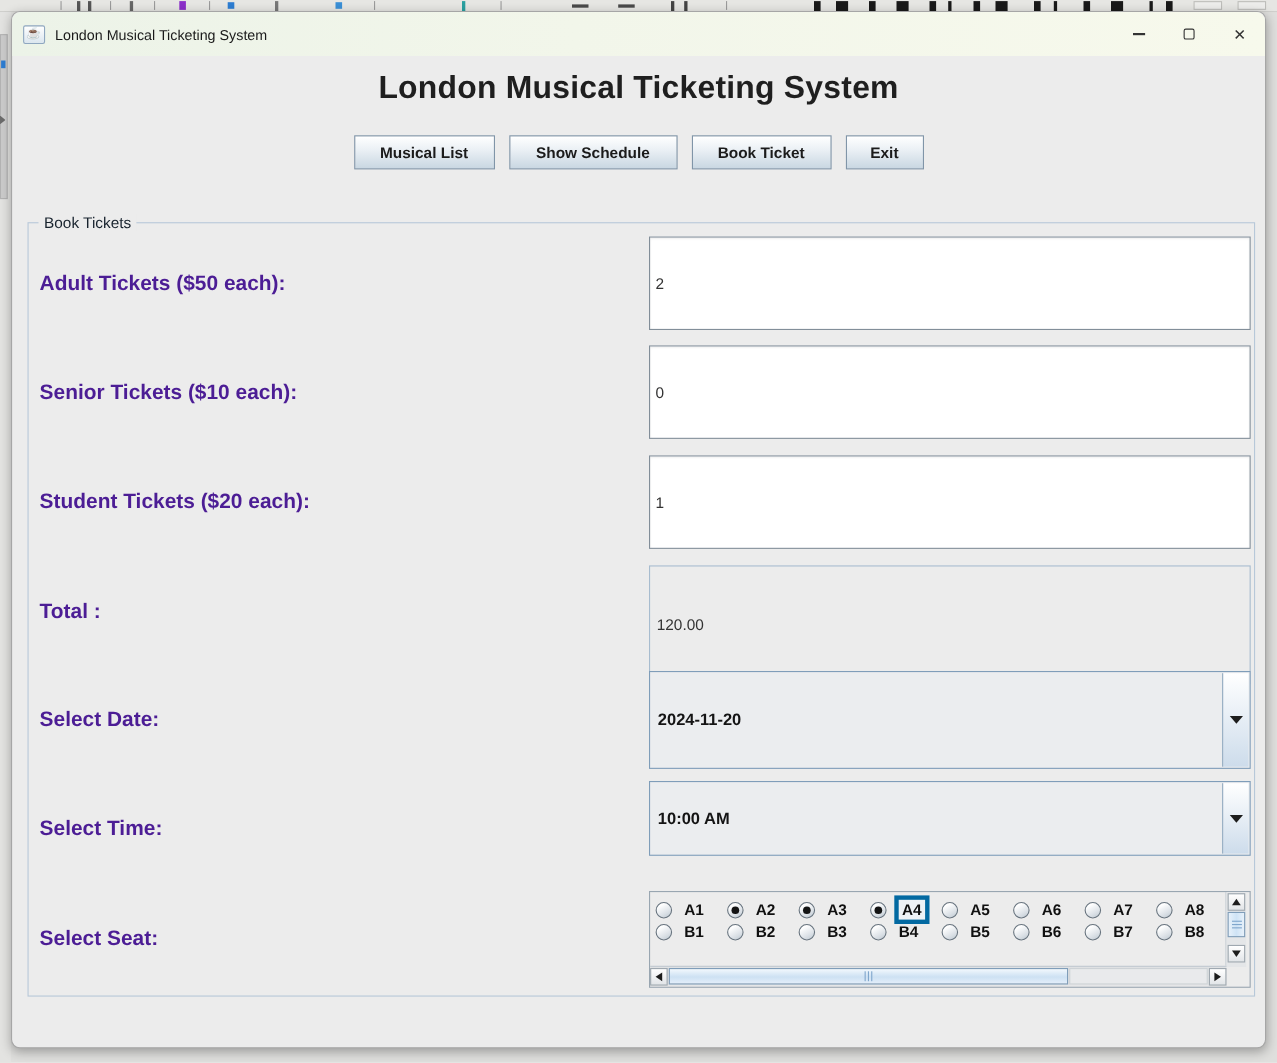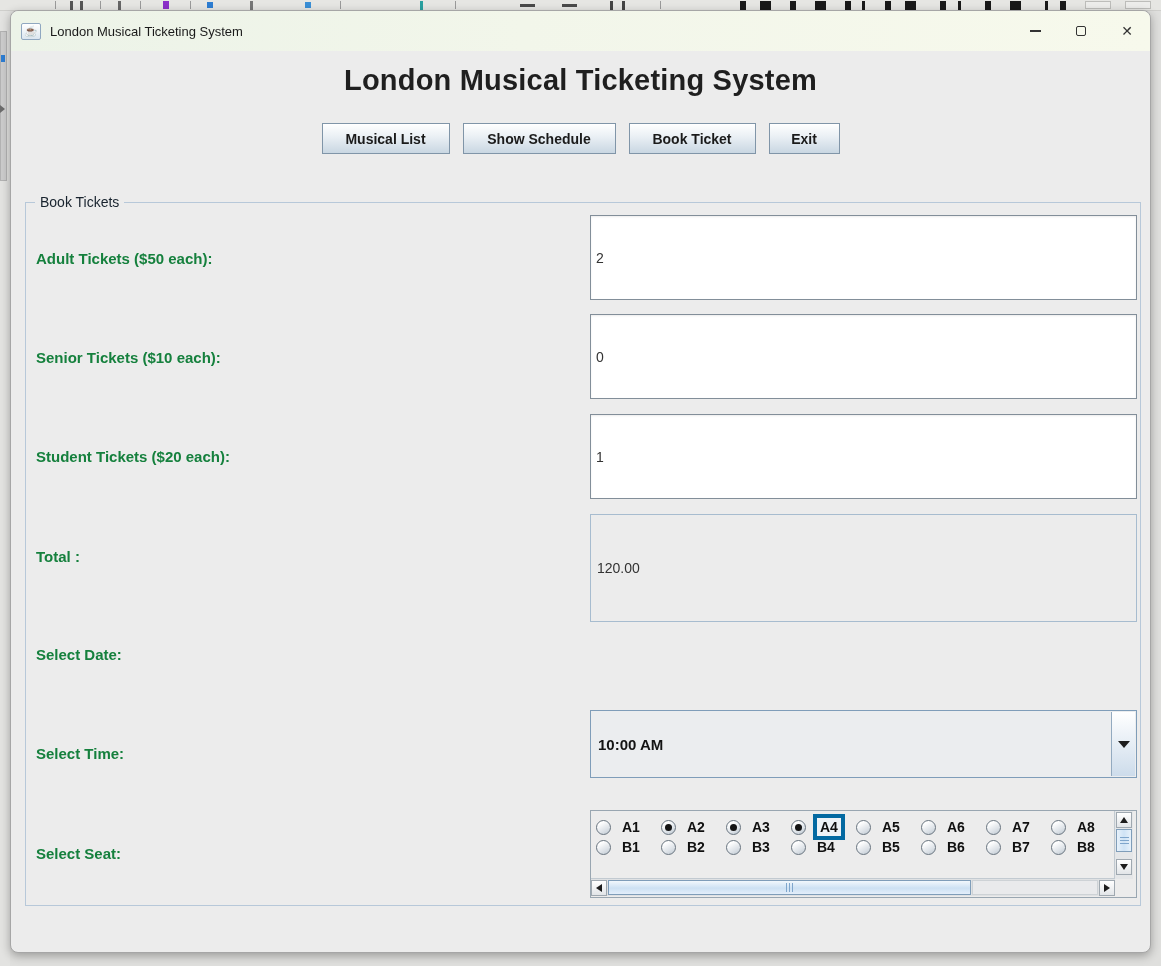--- a/index.html
+++ b/index.html
@@ -47,21 +47,21 @@
   .nav-row .sw-btn:nth-child(1){ width:128px; }
   .nav-row .sw-btn:nth-child(2){ width:153px; }
   .nav-row .sw-btn:nth-child(3){ width:127px; }
   .nav-row .sw-btn:nth-child(4){ width:71px; }
 
   
   .book-panel { position:absolute; left:14px; top:191px; width:1116px; height:704px;
     border:1px solid #b7c8d9; }
   .panel-title { position:absolute; left:9px; top:-9px; background:#ececec; padding:0 5px;
     font-size:14px; font-weight:normal; color:#18232e; }
-  .form-label { position:absolute; left:10px; font-size:15px; font-weight:bold; color:#15803d; line-height:20px; }
+  .form-label { position:absolute; left:10px; font-size:19px; font-weight:bold; color:#4c1d95; line-height:20px; }
   .field { position:absolute; left:564px; width:547px; display:flex; align-items:center; }
   .text-input { width:100%; height:100%; border:1px solid #828e99; background:#ffffff;
     font-family:"Liberation Sans",sans-serif; font-size:14px; color:#333; padding-left:5px;
     box-shadow:inset 0 1px 2px rgba(0,0,0,.08); }
   .total-box { width:100%; height:100%; border:1px solid #a7bccf; background:#ececec;
     display:flex; align-items:center; padding-left:6px; font-size:14px; color:#333; }
   .combo { width:100%; height:100%; border:1px solid #7f9db9; background:#ebedef; position:relative;
     display:flex; align-items:center; }
   .combo-value { padding-left:7px; font-size:15px; font-weight:bold; color:#141414; }
   .combo-arrow-btn { position:absolute; top:1px; right:1px; bottom:1px; width:24px;
@@ -193,20 +193,28 @@
     <div class="field" style="top:111px;height:85px">
       <input class="text-input" type="text" value="0" style="">
     </div>
     <div class="field" style="top:211px;height:85px">
       <input class="text-input" type="text" value="1" style="">
     </div>
     <div class="field" style="top:311px;height:108px">
       <div class="total-box">120.00</div>
     </div>
 
+    <div class="field" style="top:407px;height:89px">
+      <div class="combo">
+        <span class="combo-value">2024-11-20</span>
+        <span class="combo-arrow-btn">
+            <span class="tri-down"></span>
+          </span>
+      </div>
+    </div>
     <div class="field" style="top:507px;height:68px">
       <div class="combo">
         <span class="combo-value">10:00 AM</span>
         <span class="combo-arrow-btn">
             <span class="tri-down"></span>
           </span>
       </div>
     </div>
 
     <div class="seat-pane">

